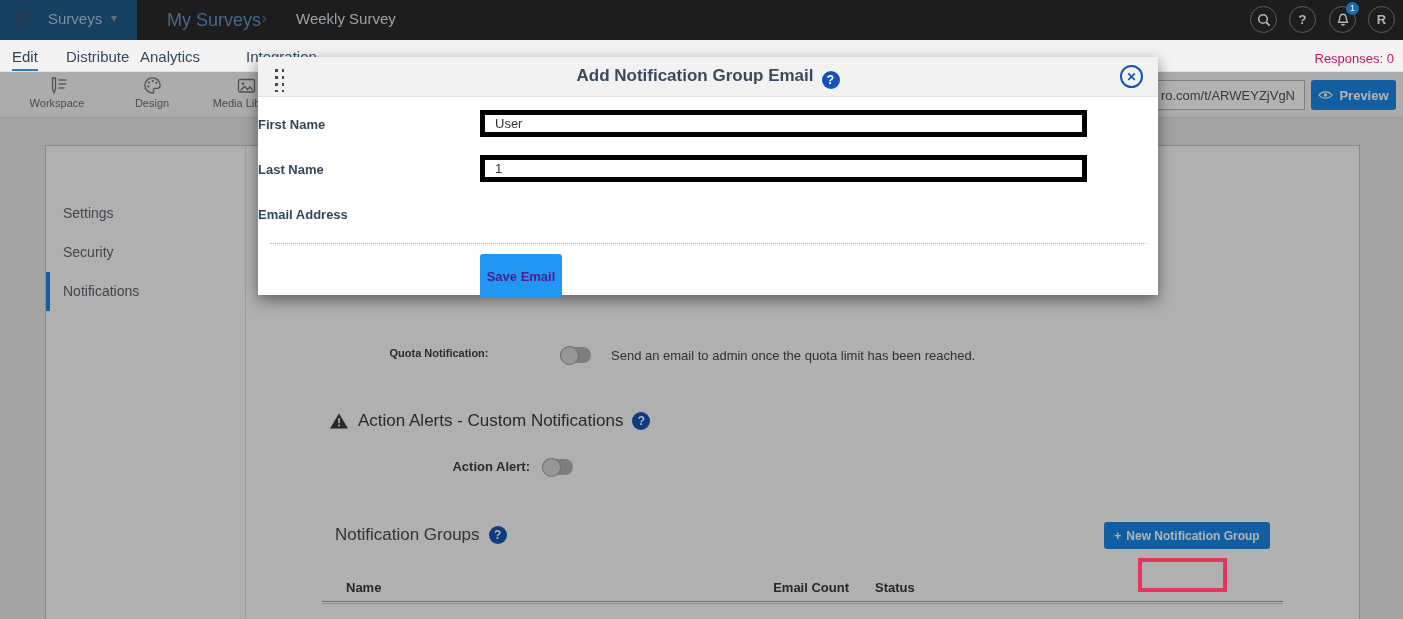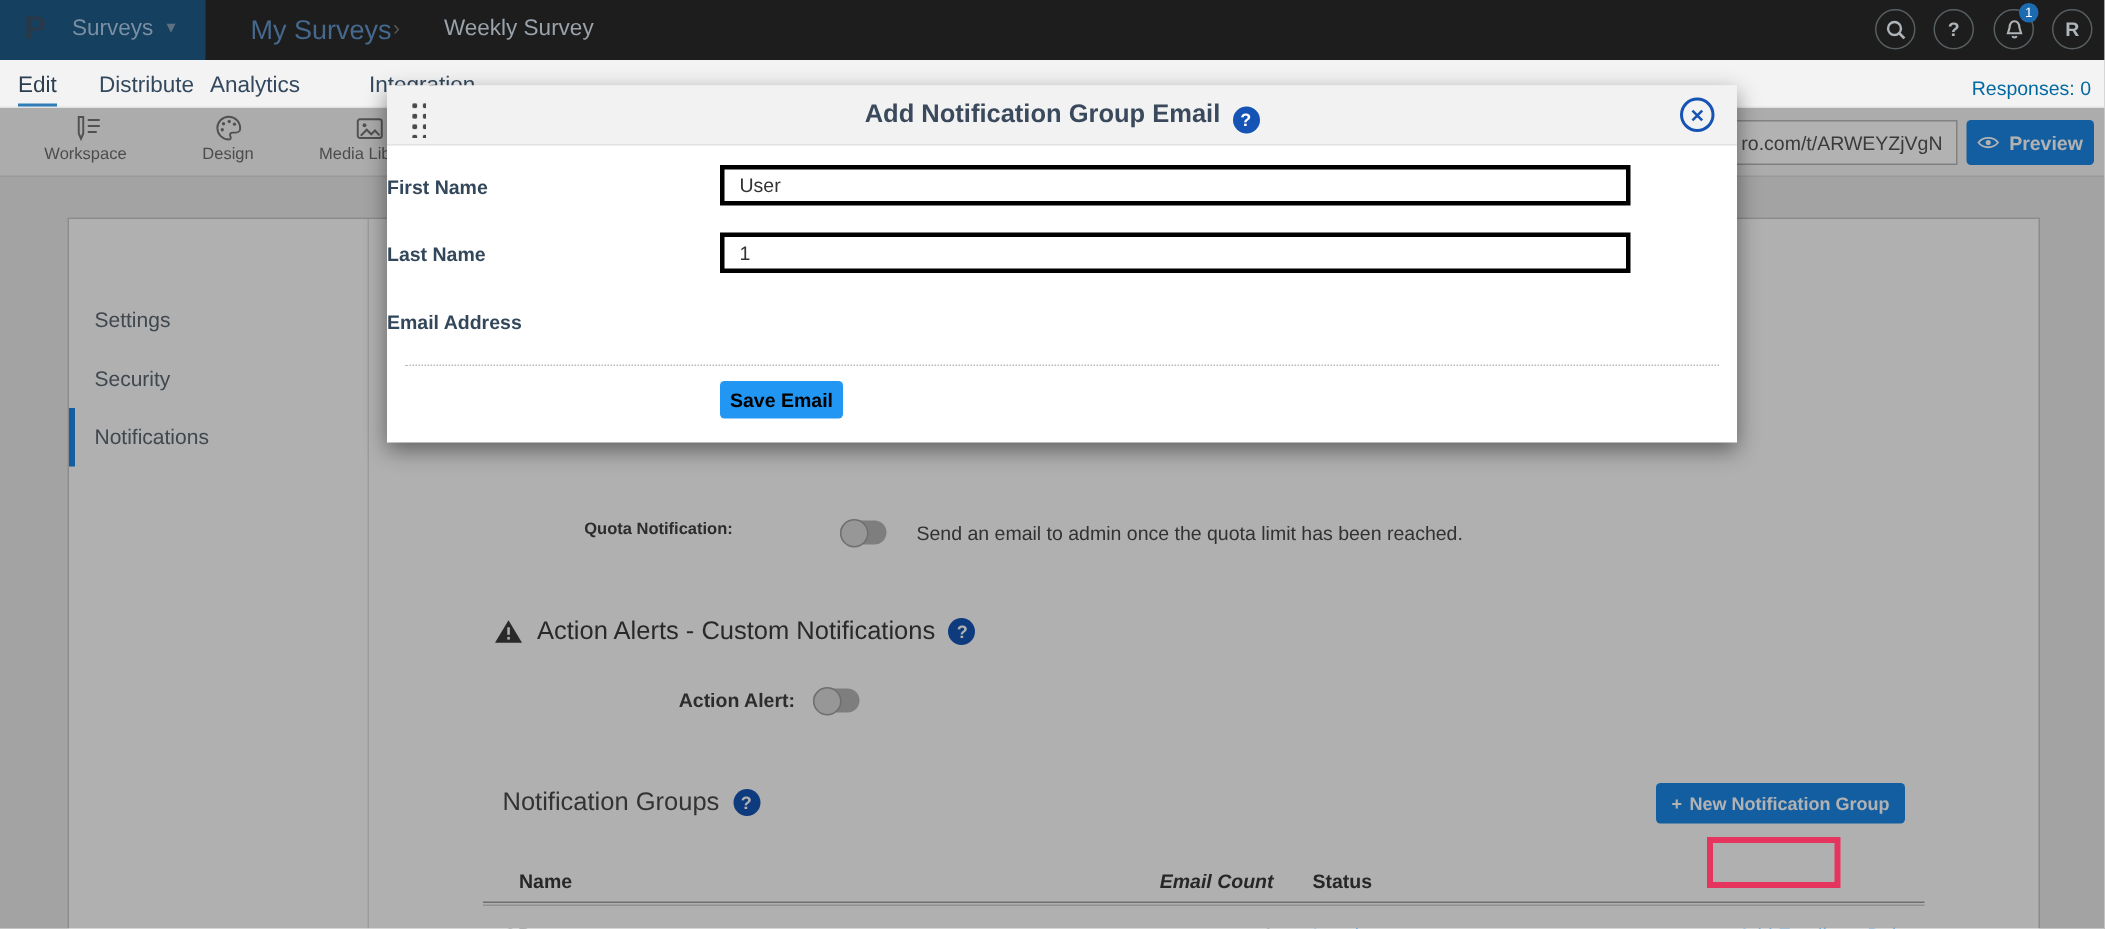--- a/index.html
+++ b/index.html
@@ -22,21 +22,21 @@
              display:flex; align-items:center; justify-content:center; color:#aeb4b8; font-size:13px; font-weight:bold; }
   .tb-icon svg { display:block; }
   .tb-search { left:1250px; } .tb-help { left:1289px; } .tb-bell { left:1329px; } .tb-avatar { left:1368px; }
   .bell-badge { position:absolute; left:1346px; top:2px; min-width:13px; height:13px; border-radius:7px;
                 background:#1c6bb0; color:#fff; font-size:9px; line-height:13px; text-align:center; padding:0 2px; z-index:11; }
   
   .navrow { position:absolute; left:0; top:40px; width:1403px; height:32px; background:#f3f3f3; border-bottom:1px solid #e2e2e2; z-index:9; }
   .tab { position:absolute; top:8px; font-size:15px; color:#34495e; cursor:pointer; }
   .tab-edit { left:12px; color:#2c3f50; padding-bottom:4px; border-bottom:2px solid #2f7cb6; }
   .tab-distribute { left:66px; } .tab-analytics { left:140px; } .tab-integration { left:246px; }
-  .responses { position:absolute; right:9px; top:11px; font-size:13px; color:#0369a1; }
+  .responses { position:absolute; right:9px; top:11px; font-size:13px; color:#be185d; }
   
   .dimmed { position:absolute; left:0; top:72px; width:1403px; height:547px; }
   .toolbar { position:absolute; left:0; top:0; width:1403px; height:46px; background:#f7f7f7; border-bottom:1px solid #dcdcdc; }
   .tool { position:absolute; top:3px; width:90px; text-align:center; color:#6e6e6e; cursor:pointer; }
   .tool svg { display:block; margin:0 auto; }
   .tool .tool-label { font-size:11px; display:block; margin-top:1px; }
   .tool-workspace { left:12px; } .tool-design { left:107px; } .tool-media { left:201px; }
   .url-input { position:absolute; left:1047px; top:8px; width:258px; height:30px; border:1px solid #b9b9b9; background:#fff;
                font-family:"Liberation Sans",sans-serif; font-size:13px; color:#555; text-align:right; padding:0 9px; }
   .preview-btn { position:absolute; left:1311px; top:8px; width:85px; height:30px; background:#1b87e6; border:none; border-radius:3px;
@@ -59,21 +59,21 @@
   .aa-heading { left:329px; top:293px; font-size:17px; }
   .aa-heading svg { display:block; }
   .help-badge { width:18px; height:18px; border-radius:50%; background:#1553b5; color:#fff; font-weight:bold; font-size:12px;
                 display:inline-flex; align-items:center; justify-content:center; cursor:pointer; flex:none; }
   .aa-label { position:absolute; left:430px; top:341px; width:100px; text-align:right; font-size:13px; font-weight:bold; color:#3f3f3f; }
   .aa-toggle { left:542px; top:341px; }
   .ng-heading { left:335px; top:407px; font-size:17px; color:#4a4a4a; }
   .new-group-btn { position:absolute; left:1104px; top:404px; width:166px; height:27px; background:#1b87e6; border:none; border-radius:3px;
                    color:#fff; font-size:12px; font-weight:bold; display:flex; align-items:center; justify-content:center; gap:5px; cursor:pointer; }
   .th { position:absolute; top:462px; font-size:13px; font-weight:bold; color:#393939; }
-  .th-name { left:346px; } .th-count { left:700px; width:149px; text-align:right;font-style:italic; } .th-status { left:875px; }
+  .th-name { left:346px; } .th-count { left:700px; width:149px; text-align:right; } .th-status { left:875px; }
   .table-rule { position:absolute; left:322px; top:483px; width:961px; height:3px; border-top:1px solid #9f9f9f; border-bottom:1px solid #cfcfcf; }
   .td { position:absolute; top:498px; font-size:13px; color:#434343; }
   .td-name { left:335px; } .td-count { left:700px; width:149px; text-align:right; }
   .link { color:#1b87e6; cursor:pointer; }
   .td-status { left:875px; }
   .row-actions { position:absolute; left:1147px; top:498px; display:flex; align-items:center; gap:12px; font-size:13px; }
   .action-item { display:flex; align-items:center; gap:4px; cursor:pointer; }
   .glyph-gray { color:#6e6e6e; font-size:13px; }
   
   .overlay { position:absolute; left:0; top:72px; width:1403px; height:547px; background:rgba(0,0,0,0.30); z-index:30; }
@@ -81,29 +81,29 @@
   .modal { position:absolute; left:258px; top:57px; width:900px; height:238px; background:#fff; z-index:50;
            box-shadow:0 5px 14px rgba(0,0,0,0.45); }
   .modal-header { position:absolute; left:0; top:0; width:100%; height:40px; background:#f2f2f2; border-bottom:1px solid #e3e3e3; }
   .drag-handle { position:absolute; left:14px; top:9px; width:12px; height:26px; cursor:move;
                  background-image:radial-gradient(#4a4a4a 1.7px, transparent 1.9px); background-size:7px 7px; background-position:1px 1px; }
   .modal-title { position:absolute; left:0; right:0; top:9px; text-align:center; font-size:17px; font-weight:bold; color:#3a4a5c; }
   .modal-title .help-badge { margin-left:8px; vertical-align:-3px; }
   .modal-close { position:absolute; right:15px; top:8px; width:23px; height:23px; border:2px solid #1553b5; border-radius:50%;
                  color:#1553b5; font-size:12px; font-weight:bold; display:flex; align-items:center; justify-content:center; cursor:pointer; }
   .m-label { position:absolute; left:0; width:207px; text-align:left; font-size:13px; font-weight:bold; color:#33475b; }
-  .m-input { position:absolute; left:222px; width:607px; height:27px; border:3px solid #000000; background:#fff;
+  .m-input { position:absolute; left:222px; width:607px; height:27px; border:5px solid #000000; background:#fff;
              font-family:"Liberation Sans",sans-serif; font-size:13px; color:#333; padding:0 10px; }
   .ml-0 { top:60px; } .ml-1 { top:105px; } .ml-2 { top:150px; }
   .mi-0 { top:53px; } .mi-1 { top:98px; } .mi-2 { top:143px; }
   .m-input.focused { border:2px solid #3b8fd8; display:flex; align-items:center; }
   .caret-bar { display:inline-block; width:1px; height:15px; background:#222; margin-left:1px; }
   .dotted-sep { position:absolute; left:12px; top:186px; width:876px; border-top:1px dotted #b9b9b9; }
-  .save-btn { position:absolute; left:222px; top:197px; width:82px; height:25px; background:#2196f3; border:none; border-radius:3px;
-              color:#000000; font-size:13px; font-weight:bold; cursor:pointer; }
+  .save-btn { position:absolute; left:222px; top:197px; width:82px; height:44px; background:#2196f3; border:none; border-radius:3px;
+              color:#4c1d95; font-size:13px; font-weight:bold; cursor:pointer; }
 </style>
 </head>
 <body>
 
 <div class="topbar">
   <div class="logo-box">
     <span class="logo-p">P</span>
     <span class="product-menu">Surveys</span>
     <span class="menu-caret">▾</span>
   </div>

